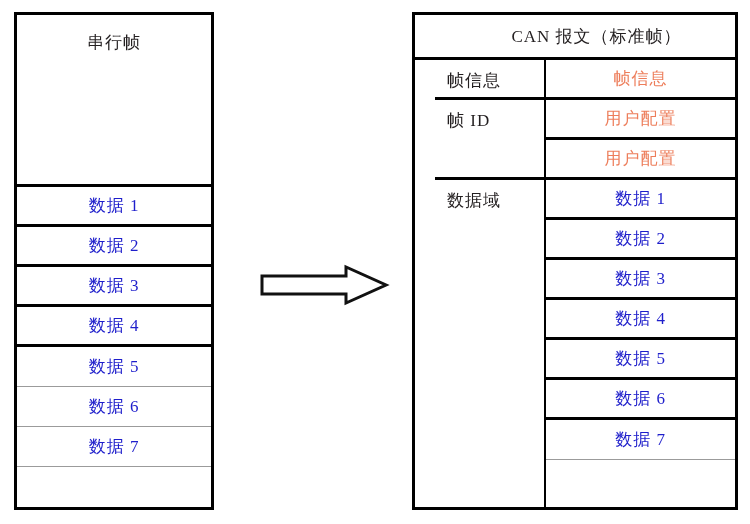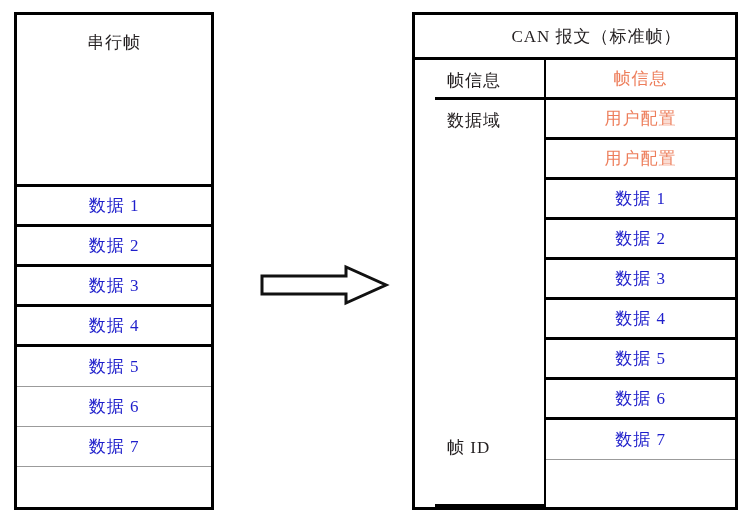--- a/index.html
+++ b/index.html
@@ -176,22 +176,22 @@
   </div>
 
   <div class="right-table">
 
     <div class="rt-header">CAN 报文（标准帧）</div>
 
     <div class="rt-body">
 
       <div class="rt-labelcol">
         <div class="rt-lbl h40">帧信息</div>
+        <div class="rt-lbl h80">帧 ID</div>
         <div class="rt-lbl grow">数据域</div>
-        <div class="rt-lbl h80">帧 ID</div>
       </div>
 
       <div class="rt-valcol">
         <div class="rt-val orange">帧信息</div>
         <div class="rt-val orange">用户配置</div>
         <div class="rt-val orange">用户配置</div>
         <div class="rt-val blue">数据 1</div>
         <div class="rt-val blue">数据 2</div>
         <div class="rt-val blue">数据 3</div>
         <div class="rt-val blue">数据 4</div>

